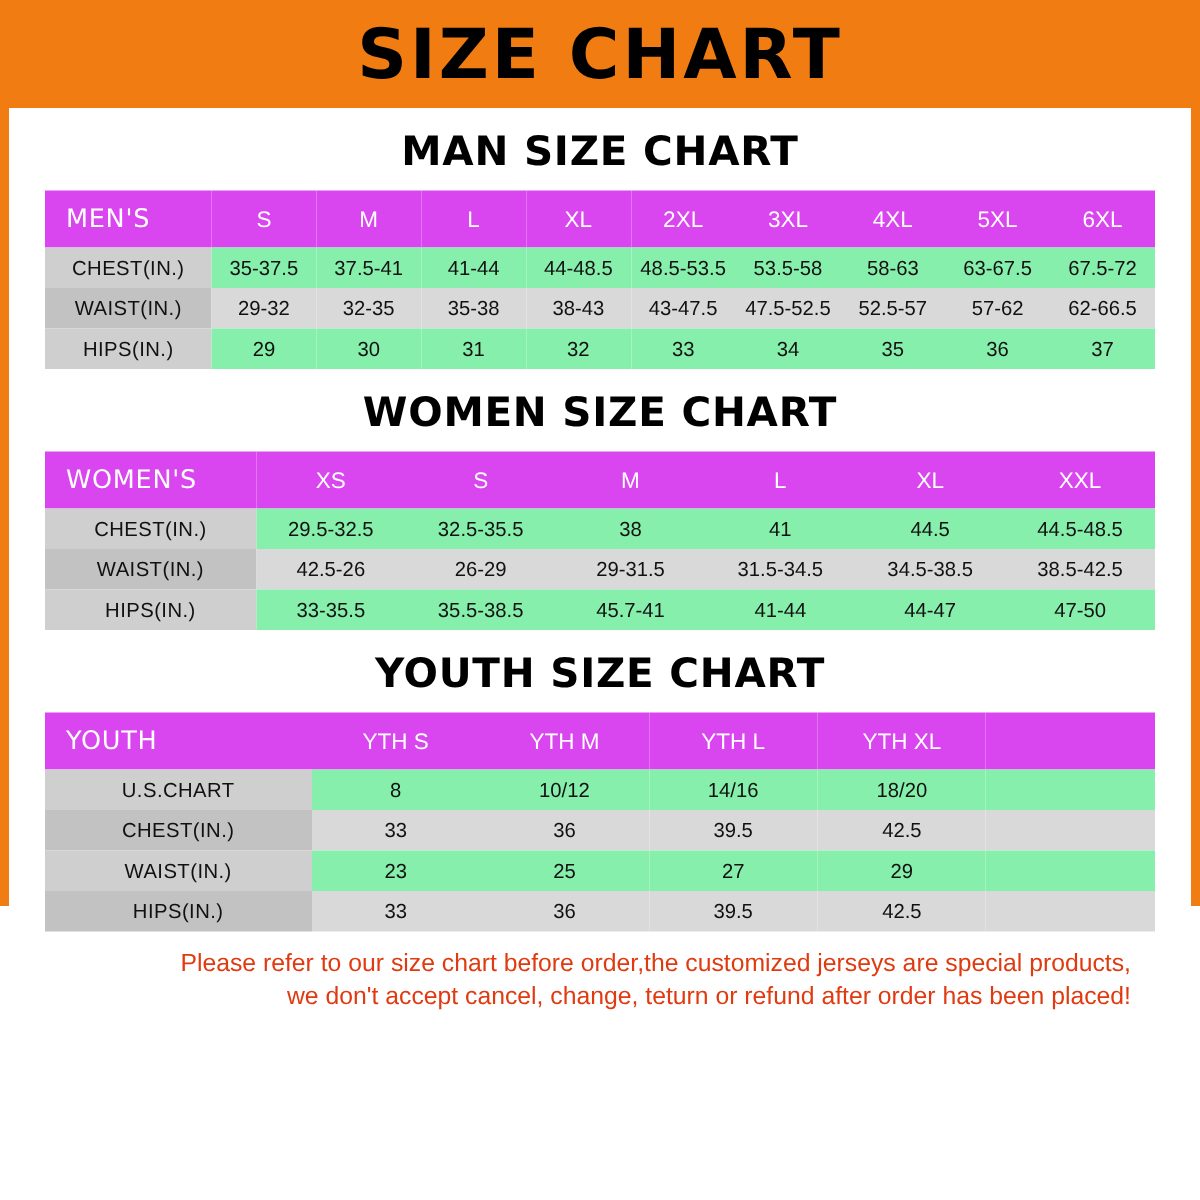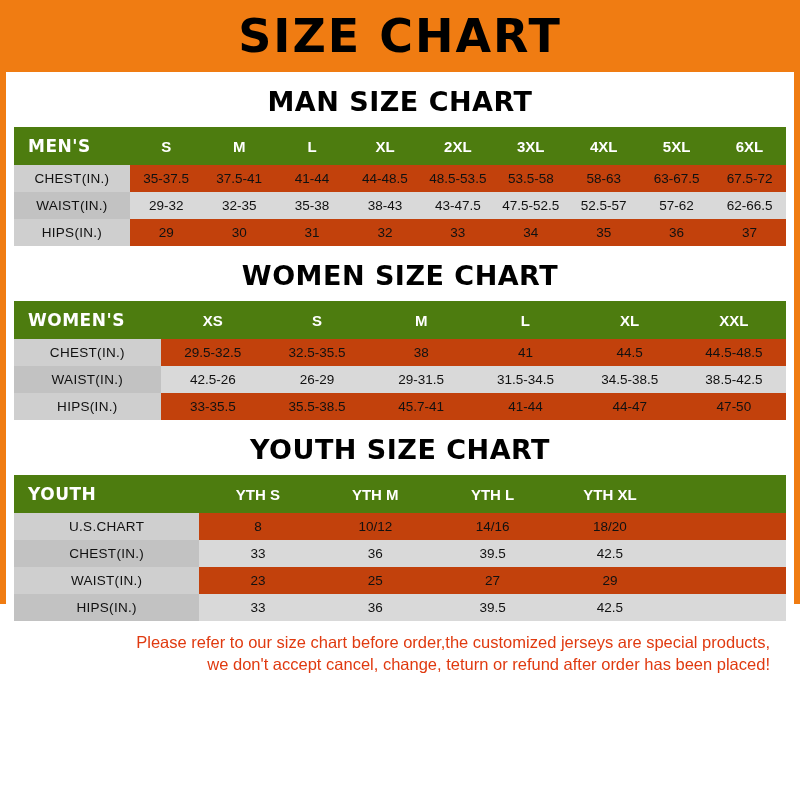--- a/index.html
+++ b/index.html
@@ -35,21 +35,21 @@
   }
   .banner-title {
     font-family: "DejaVu Sans", sans-serif;
     font-weight: bold;
     font-size: 46px;
     letter-spacing: 2px;
     color: #000;
     line-height: 1;
   }
   .body-wrap {
-    padding: 0 14px;
+    padding: 0 30px;
     flex: 1 1 auto;
     display: flex;
     flex-direction: column;
   }
   .section-title {
     text-align: center;
     font-family: "DejaVu Sans", sans-serif;
     font-weight: bold;
     font-size: 27px;
     letter-spacing: 0.5px;
@@ -63,40 +63,40 @@
   }
   table.size-table th,
   table.size-table td {
     text-align: center;
     font-size: 13.5px;
     font-family: "Liberation Sans", sans-serif;
     padding: 6px 2px;
     color: #111;
   }
   table.size-table thead th {
-    background: #4d7c0f;
+    background: #d946ef;
     color: #fff;
-    font-weight: bold;
+    font-weight: normal;
     font-size: 15px;
     padding: 9px 2px;
   }
   table.size-table thead th.rowhead {
     text-align: left;
     padding-left: 14px;
     font-family: "DejaVu Sans", sans-serif;
     letter-spacing: 0.5px;
     font-size: 17px;
   }
   table.size-table td.rowhead {
     background: #c9c9c9;
     font-weight: normal;
     text-align: center;
     letter-spacing: 0.3px;
   }
-  tr.band-light td { background: #c2410c; }
+  tr.band-light td { background: #86efac; }
   tr.band-dark td { background: #d9d9d9; }
   tr.band-light td.rowhead { background: #cfcfcf; }
   tr.band-dark td.rowhead { background: #c2c2c2; }
 
   .footer-note {
     margin-top: auto;
     padding: 10px 16px 12px 16px;
     color: #e03a10;
     font-size: 16.5px;
     line-height: 1.35;

